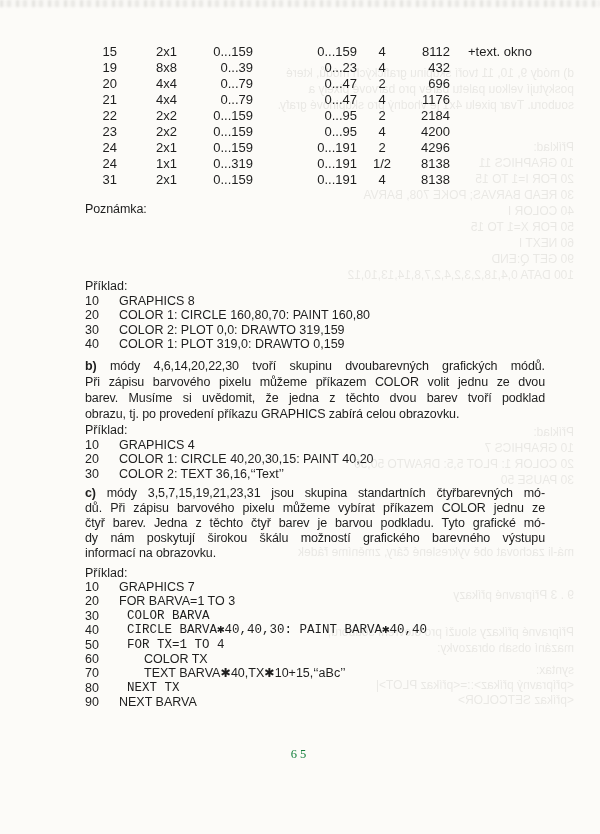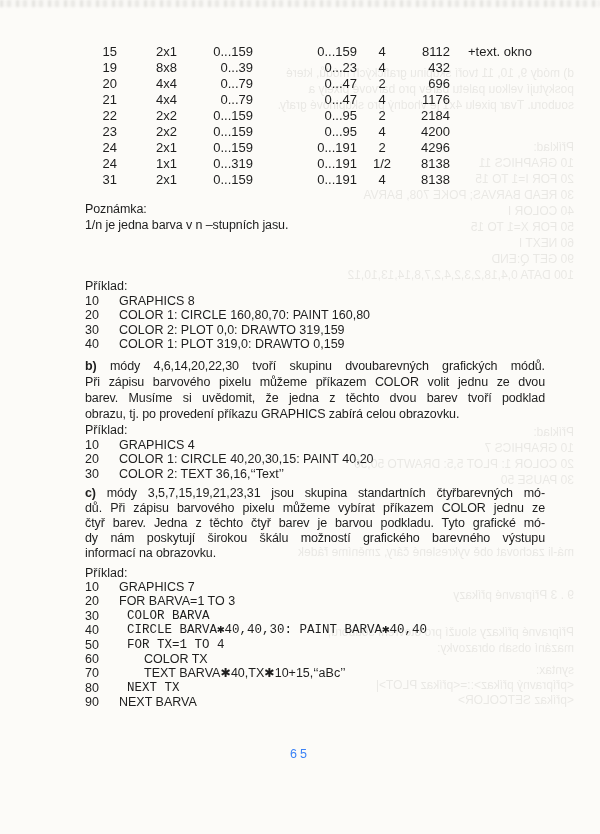--- a/index.html
+++ b/index.html
@@ -50,21 +50,21 @@
   .blk15 .line { line-height:15px; }
   .label { font-size:12.5px; line-height:15px; }
   
   .cl { display:flex; font-size:12.5px; line-height:14.4px; white-space:nowrap; }
   .cn { width:34px; flex:0 0 34px; }
   .i0 { margin-left:0; }
   .i1 { margin-left:8px;font-family:Liberation Mono, monospace; }
   .i2 { margin-left:25px; }
   .pagenum {
     position:absolute; top:747px; left:0; width:600px;
-    text-align:center; font-size:12.5px; letter-spacing:3px; color:#3b82f6;
+    text-align:center; font-size:12.5px; letter-spacing:3px; color:#15803d;font-family:Liberation Serif, serif;
   }
 </style>
 </head>
 <body>
 
 <div class="page">
 
   <div class="edge-noise"></div>
 
   <div class="ghost">
@@ -172,21 +172,20 @@
         <span class="tc c2">0...159</span>
         <span class="tc c3">0...191</span>
         <span class="tc c4">4</span>
         <span class="tc c5">8138</span>
         <span class="tc c6"></span>
     </div>
   </div>
 
   <div class="content-col blk16" style="top:201px">
     <div class="line">Poznámka:</div>
-    <div class="line">1/n je jedna barva v n –stupních jasu.</div>
   </div>
 
 
   <div class="content-col" style="top:279px">
     <div class="label">Příklad:</div>
   </div>
   <div class="content-col" style="top:294px">
     <div class="cl">
         <span class="cn">10</span>
         <span class="i0">GRAPHICS 8</span>

